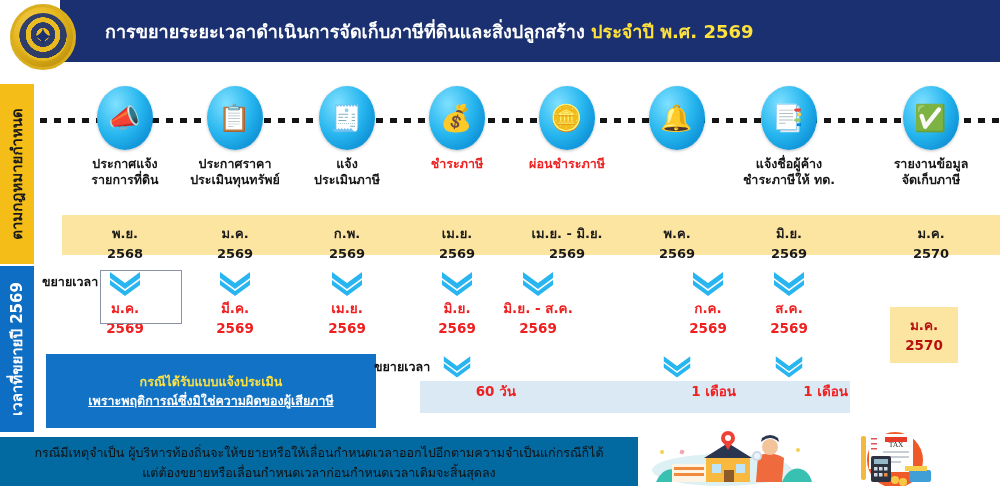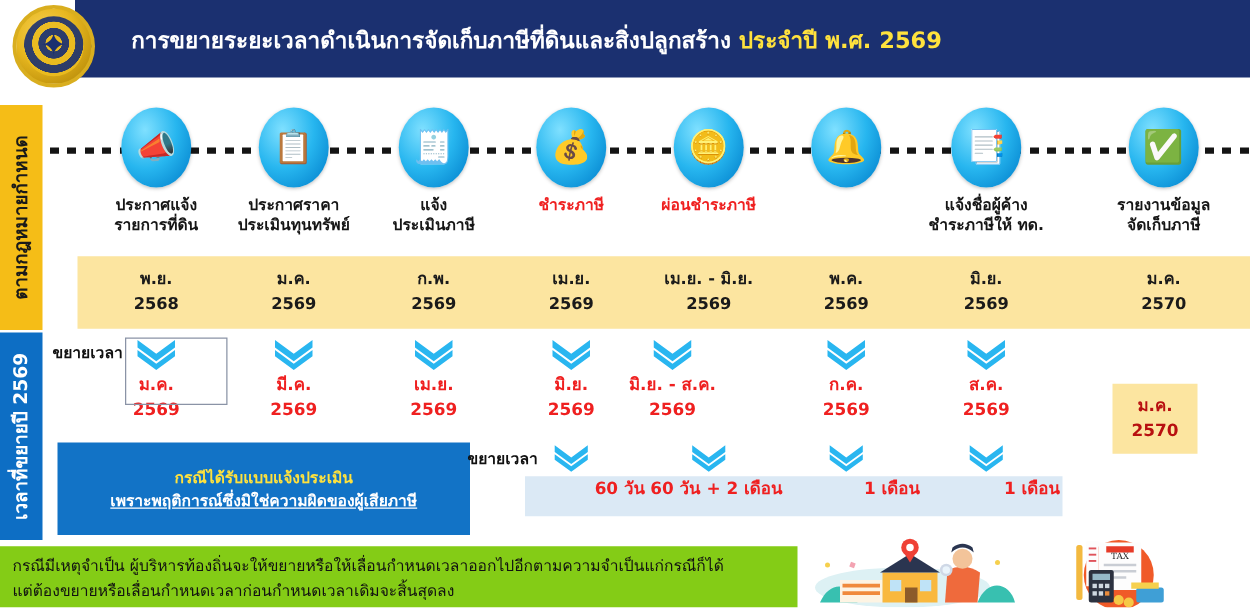--- a/index.html
+++ b/index.html
@@ -77,21 +77,21 @@
     font-size: 26px; line-height: 1;
   }
   .step-label {
     margin-top: 6px; font-size: 12.5px; font-weight: bold; color: #161616;
     line-height: 1.28;
   }
   .step-label.red { color: #ef2020; }
 
   
   #monthrow {
-    position: absolute; left: 62px; top: 205px; width: 938px; height: 58px;
+    position: absolute; left: 62px; top: 215px; width: 938px; height: 40px;
     background: #fce5a0;
     text-align: center;
   }
   #monthrow .cell {
     position: absolute; top: 0; width: 118px; height: 58px;
     display: flex; flex-direction: column; align-items: center; justify-content: center;
     font-size: 13px; font-weight: bold; color: #1a1a1a; line-height: 1.55;
   }
 
   
@@ -144,21 +144,21 @@
   .dur-cell { position: absolute; top: 0; width: 118px; text-align: right; }
   .dur-cell .chev { height: 28px; }
   .dur-text {
     font-size: 13.5px; font-weight: bold; color: #ef2020; line-height: 1;
     margin-top: 5px; white-space: nowrap;
   }
 
   
   #footnote {
     position: absolute; left: 0; top: 437px; width: 638px; height: 49px;
-    background: #84cc16; padding: 6px 10px 0 10px;
+    background: #0369a1; padding: 6px 10px 0 10px; text-align: center;
   }
   #footnote div {
     font-size: 12.5px; color: #111; line-height: 1.6; font-weight: normal;
   }
 
   
   #illus { position: absolute; left: 640px; top: 430px; width: 360px; height: 56px; }
   .ill { position: absolute; top: 0; height: 56px; }
   #ill-house { left: 10px; width: 170px; }
   #ill-tax { left: 195px; width: 120px; }
@@ -331,21 +331,21 @@
           <svg width="34" height="26" viewBox="0 0 34 26">
             <polygon points="2,2 17,13 32,2 32,8 17,19 2,8" fill="#29b6f0"></polygon>
             <polygon points="2,10 17,21 32,10 32,15 17,26 2,15" fill="#29b6f0"></polygon>
           </svg>
         </div>
         <div class="ext-month">
           <div>มิ.ย. - ส.ค.</div>
           <div>2569</div>
         </div>
       </div>
-      <div class="ext-cell" style="left: 618px;">
+      <div class="ext-cell" style="left: 649px;">
         <div class="chev">
           <svg width="34" height="26" viewBox="0 0 34 26">
             <polygon points="2,2 17,13 32,2 32,8 17,19 2,8" fill="#29b6f0"></polygon>
             <polygon points="2,10 17,21 32,10 32,15 17,26 2,15" fill="#29b6f0"></polygon>
           </svg>
         </div>
         <div class="ext-month">
           <div>ก.ค.</div>
           <div>2569</div>
         </div>
@@ -378,29 +378,20 @@
   <div id="durband"></div>
   <div id="durrow">
       <div class="dur-cell" style="left: 398px;">
         <div class="chev">
           <svg width="30" height="26" viewBox="0 0 34 26">
             <polygon points="2,2 17,13 32,2 32,8 17,19 2,8" fill="#29b6f0"></polygon>
             <polygon points="2,10 17,21 32,10 32,15 17,26 2,15" fill="#29b6f0"></polygon>
           </svg>
         </div>
         <div class="dur-text">60 วัน</div>
-      </div>
-      <div class="dur-cell" style="left: 508px;">
-        <div class="chev">
-          <svg width="30" height="26" viewBox="0 0 34 26">
-            <polygon points="2,2 17,13 32,2 32,8 17,19 2,8" fill="#29b6f0"></polygon>
-            <polygon points="2,10 17,21 32,10 32,15 17,26 2,15" fill="#29b6f0"></polygon>
-          </svg>
-        </div>
-        <div class="dur-text">60 วัน + 2 เดือน</div>
       </div>
       <div class="dur-cell" style="left: 618px;">
         <div class="chev">
           <svg width="30" height="26" viewBox="0 0 34 26">
             <polygon points="2,2 17,13 32,2 32,8 17,19 2,8" fill="#29b6f0"></polygon>
             <polygon points="2,10 17,21 32,10 32,15 17,26 2,15" fill="#29b6f0"></polygon>
           </svg>
         </div>
         <div class="dur-text">1 เดือน</div>
       </div>

